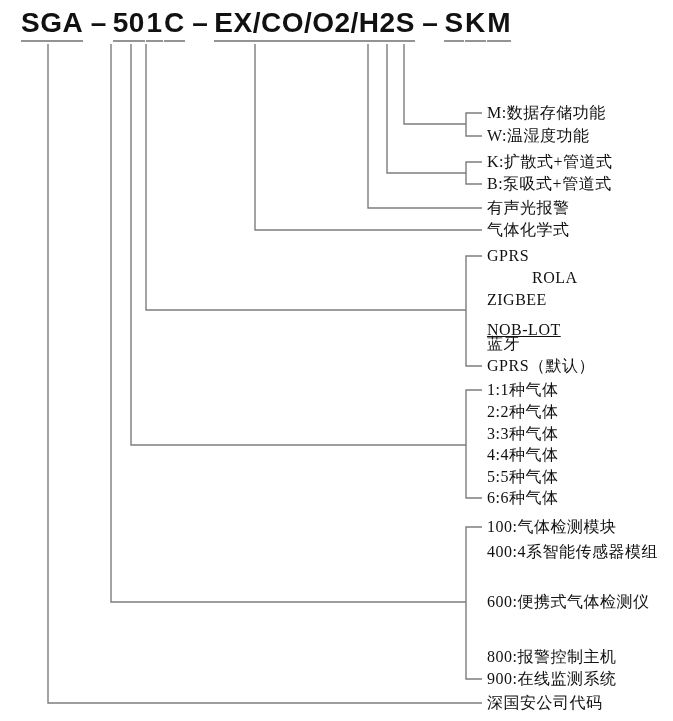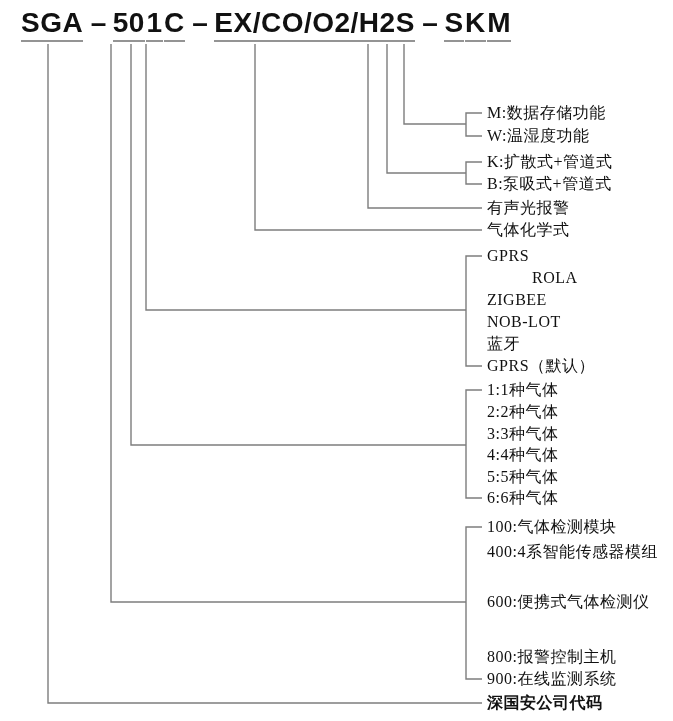--- a/index.html
+++ b/index.html
@@ -70,30 +70,30 @@
   <div class="label-layer">
       <div class="label" style="top: 103px;">M:数据存储功能</div>
       <div class="label" style="top: 152px;">K:扩散式+管道式</div>
       <div class="label" style="top: 126px;">W:温湿度功能</div>
       <div class="label" style="top: 174px;">B:泵吸式+管道式</div>
       <div class="label" style="top: 198px;">有声光报警</div>
       <div class="label" style="top: 220px;">气体化学式</div>
       <div class="label" style="top: 246px;">GPRS</div>
       <div class="label" style="top: 268px; margin-left: 45px;">ROLA</div>
       <div class="label" style="top: 290px;">ZIGBEE</div>
-      <div class="label" style="top: 312px;">NOB-LOT</div>
+      <div class="label" style="top: 320px; text-decoration: underline;">NOB-LOT</div>
       <div class="label" style="top: 334px;">蓝牙</div>
       <div class="label" style="top: 356px;">GPRS（默认）</div>
       <div class="label" style="top: 380px;">1:1种气体</div>
       <div class="label" style="top: 402px;">2:2种气体</div>
       <div class="label" style="top: 424px;">3:3种气体</div>
       <div class="label" style="top: 445px;">4:4种气体</div>
       <div class="label" style="top: 467px;">5:5种气体</div>
       <div class="label" style="top: 488px;">6:6种气体</div>
       <div class="label" style="top: 517px;">100:气体检测模块</div>
       <div class="label" style="top: 542px;">400:4系智能传感器模组</div>
       <div class="label" style="top: 592px;">600:便携式气体检测仪</div>
       <div class="label" style="top: 647px;">800:报警控制主机</div>
       <div class="label" style="top: 669px;">900:在线监测系统</div>
-      <div class="label" style="top: 693px; font-weight: bold;">深国安公司代码</div>
+      <div class="label" style="top: 693px;">深国安公司代码</div>
     </div>
 
 </div>
 
 </body></html>

